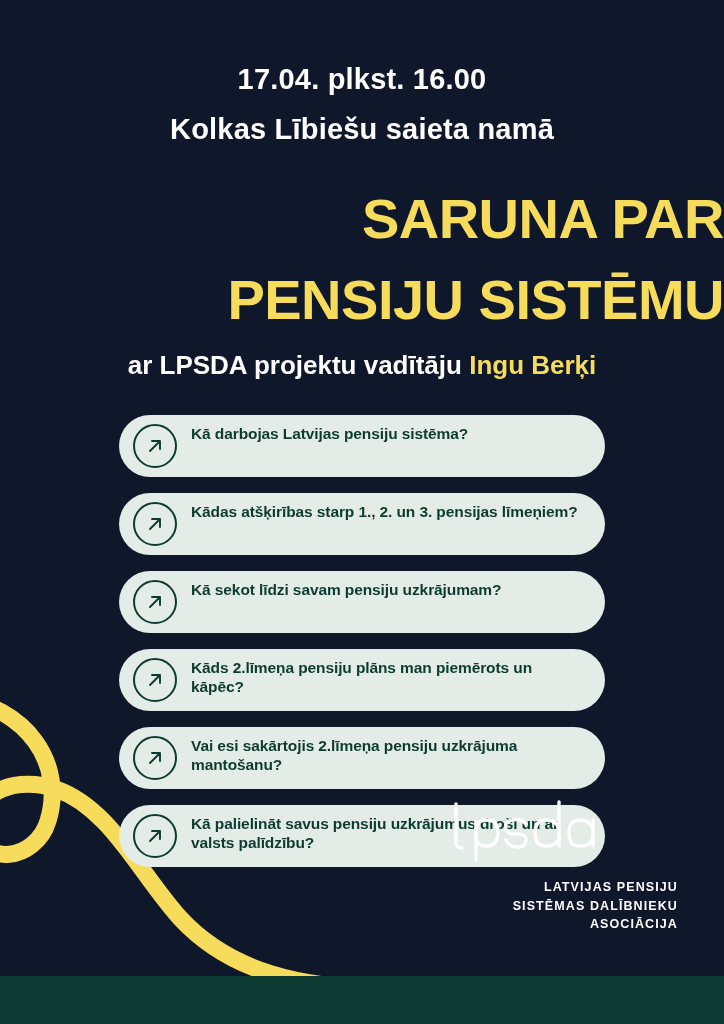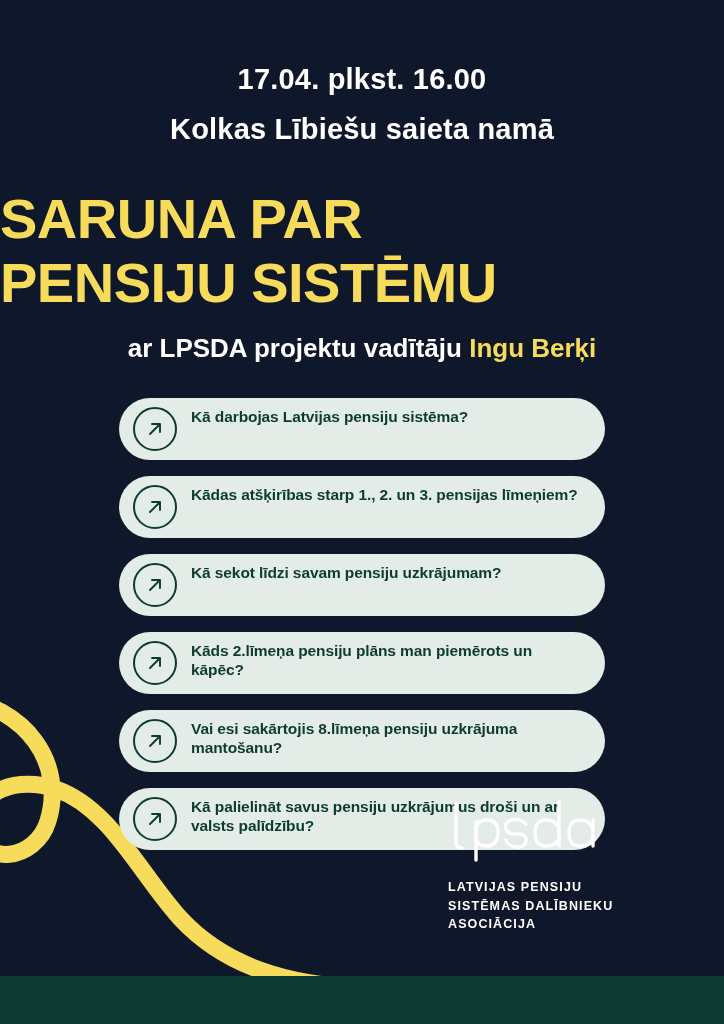--- a/index.html
+++ b/index.html
@@ -51,32 +51,32 @@
     font-size: 29px;
     font-weight: bold;
     letter-spacing: 0.2px;
     line-height: 1.18;
     margin-top: 16px;
   }
 
   
   .title-block {
     position: relative;
-    text-align: left;
+    text-align: right;
     margin-top: 44px;
   }
   .title-block .t1,
   .title-block .t2 {
     color: #f7dc5c;
     font-weight: bold;
     font-size: 56px;
     line-height: 1.02;
     letter-spacing: -0.5px;
   }
-  .title-block .t2 { margin-top: 6px; }
+  .title-block .t2 { margin-top: 23px; }
 
   
   .subtitle {
     position: relative;
     text-align: center;
     margin-top: 22px;
     font-size: 26px;
     font-weight: bold;
     color: #ffffff;
   }
@@ -137,20 +137,21 @@
     margin-left: 18px;
   }
   .logo-sub {
     margin-top: 14px;
     color: #ffffff;
     font-size: 12.5px;
     font-weight: bold;
     letter-spacing: 1.1px;
     line-height: 1.5;
     margin-left: 20px;
+    text-align: right;
   }
 </style>
 </head>
 <body>
 
 <div class="poster">
 
   <svg class="squiggle" viewBox="0 0 430 330" aria-hidden="true">
     <path d="M-20 40 C 60 50, 95 110, 78 165 C 66 205, 10 212, 8 170 C 6 134, 48 120, 86 133 C 140 152, 168 215, 210 262 C 258 314, 330 335, 430 332" fill="none" stroke="#f7dc5c" stroke-width="17" stroke-linecap="round"></path>
   </svg>
@@ -206,21 +207,21 @@
       </span>
       <span class="q-text">Kāds 2.līmeņa pensiju plāns man piemērots un kāpēc?</span>
     </div>
 
     <div class="q-item">
       <span class="q-icon">
         <svg width="20" height="20" viewBox="0 0 20 20" aria-hidden="true">
           <path d="M5 15 L15 5 M7 5 L15 5 L15 13" fill="none" stroke="#0d3b32" stroke-width="1.9" stroke-linecap="round" stroke-linejoin="round"></path>
         </svg>
       </span>
-      <span class="q-text">Vai esi sakārtojis 8.līmeņa pensiju uzkrājuma mantošanu?</span>
+      <span class="q-text">Vai esi sakārtojis 2.līmeņa pensiju uzkrājuma mantošanu?</span>
     </div>
 
     <div class="q-item">
       <span class="q-icon">
         <svg width="20" height="20" viewBox="0 0 20 20" aria-hidden="true">
           <path d="M5 15 L15 5 M7 5 L15 5 L15 13" fill="none" stroke="#0d3b32" stroke-width="1.9" stroke-linecap="round" stroke-linejoin="round"></path>
         </svg>
       </span>
       <span class="q-text">Kā palielināt savus pensiju uzkrājumus droši un ar valsts palīdzību?</span>
     </div>

